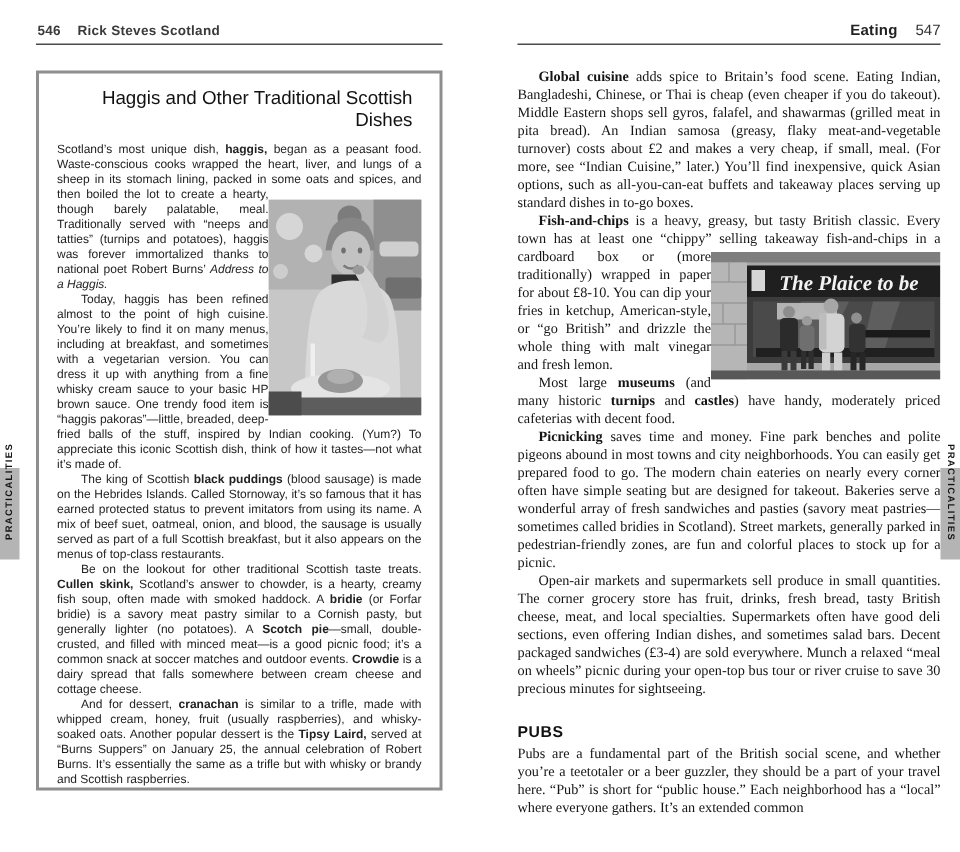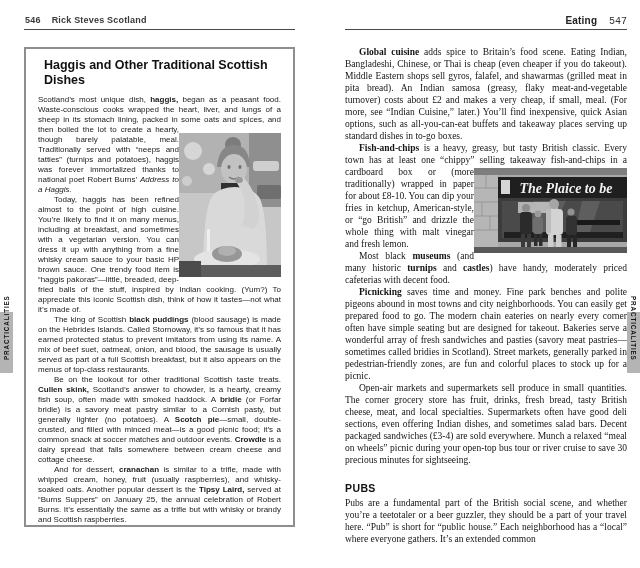--- a/index.html
+++ b/index.html
@@ -7,30 +7,30 @@
        font-family:"Liberation Sans",sans-serif;color:#1c1c1c;
        -webkit-font-smoothing:antialiased;}
   .spread{position:relative;width:516px;height:568px;background:#ffffff;}
 
   
   .hdr-left{position:absolute;left:25px;top:15px;font-size:9px;font-weight:bold;
             color:#3a3a3a;letter-spacing:.2px;display:flex;gap:11px;}
   .hdr-right{position:absolute;left:345px;top:15px;width:282px;text-align:right;
              font-size:10px;color:#222;}
   .hdr-right .sec{font-weight:bold;letter-spacing:.2px;}
-  .hdr-right .num{margin-left:9px;font-weight:normal;color:#333;font-family:Liberation Mono, monospace;}
+  .hdr-right .num{margin-left:9px;font-weight:normal;color:#333;}
   .rule{position:absolute;height:1px;background:#4a4a4a;}
   .rule-l{left:24px;top:29px;width:271px;}
   .rule-r{left:345px;top:29px;width:282px;}
 
   
   .box{position:absolute;left:24px;top:47px;width:271px;height:480px;
        border:2px solid #8e8e8e;box-sizing:border-box;background:#fff;
        padding:7px 12px 6px 12px;overflow:hidden;}
-  .box-title{font-size:12.5px;line-height:15px;font-weight:bold;text-align:left;
+  .box-title{font-size:12.5px;line-height:15px;font-weight:normal;text-align:right;
              color:#111;margin:2px 6px 7px 6px;}
   .box-body{font-size:8px;line-height:10px;text-align:justify;color:#222;}
   .box-body p{margin:0;text-indent:16px;}
   .box-body p.first{text-indent:0;}
   .float-woman{float:right;width:111px;height:184px;
                shape-outside:inset(38px 0 2px 9px);}
   .float-woman svg{display:block;margin:38px 0 0 9px;}
 
   
   .body-right{position:absolute;left:345px;top:46px;width:282px;height:508px;
@@ -167,21 +167,21 @@
           <circle cx="97" cy="44" r="3.6" fill="#909090"></circle>
           <rect x="92" y="48" width="11" height="19" rx="3" fill="#323232"></rect>
           <rect x="93" y="67" width="4" height="12" fill="#262626"></rect>
             <rect x="99" y="67" width="4" height="12" fill="#262626"></rect>
         </g>
 
         <rect x="0" y="79" width="153" height="6" fill="#585858"></rect>
       </svg>
     </div>
     <p><span class="b">Fish-and-chips</span><span> is a heavy, greasy, but tasty British classic. Every town has at least one “chippy” selling takeaway fish-and-chips in a cardboard box or (more traditionally) wrapped in paper for about £8-10. You can dip your fries in ketchup, American-style, or “go British” and drizzle the whole thing with malt vinegar and fresh lemon.</span></p>
-    <p><span>Most black </span><span class="b">museums</span><span> (and many historic </span><span class="b">turnips</span><span> and </span><span class="b">castles</span><span>) have handy, moderately priced cafeterias with decent food.</span></p>
+    <p><span>Most large </span><span class="b">museums</span><span> (and many historic </span><span class="b">turnips</span><span> and </span><span class="b">castles</span><span>) have handy, moderately priced cafeterias with decent food.</span></p>
     <p><span class="b">Picnicking</span><span> saves time and money. Fine park benches and polite pigeons abound in most towns and city neighborhoods. You can easily get prepared food to go. The modern chain eateries on nearly every corner often have simple seating but are designed for takeout. Bakeries serve a wonderful array of fresh sandwiches and pasties (savory meat pastries—sometimes called bridies in Scotland). Street markets, generally parked in pedestrian-friendly zones, are fun and colorful places to stock up for a picnic.</span></p>
     <p><span>Open-air markets and supermarkets sell produce in small quantities. The corner grocery store has fruit, drinks, fresh bread, tasty British cheese, meat, and local specialties. Supermarkets often have good deli sections, even offering Indian dishes, and sometimes salad bars. Decent packaged sandwiches (£3-4) are sold everywhere. Munch a relaxed “meal on wheels” picnic during your open-top bus tour or river cruise to save 30 precious minutes for sightseeing.</span></p>
     <div class="pubs-h">PUBS</div>
     <p class="first"><span>Pubs are a fundamental part of the British social scene, and whether you’re a teetotaler or a beer guzzler, they should be a part of your travel here. “Pub” is short for “public house.” Each neighborhood has a “local” where everyone gathers. It’s an extended common</span></p>
   </div>
 
   <div class="tab tab-left">
     <div class="block"></div>
     <div class="lbl">PRACTICALITIES</div>
   </div>

